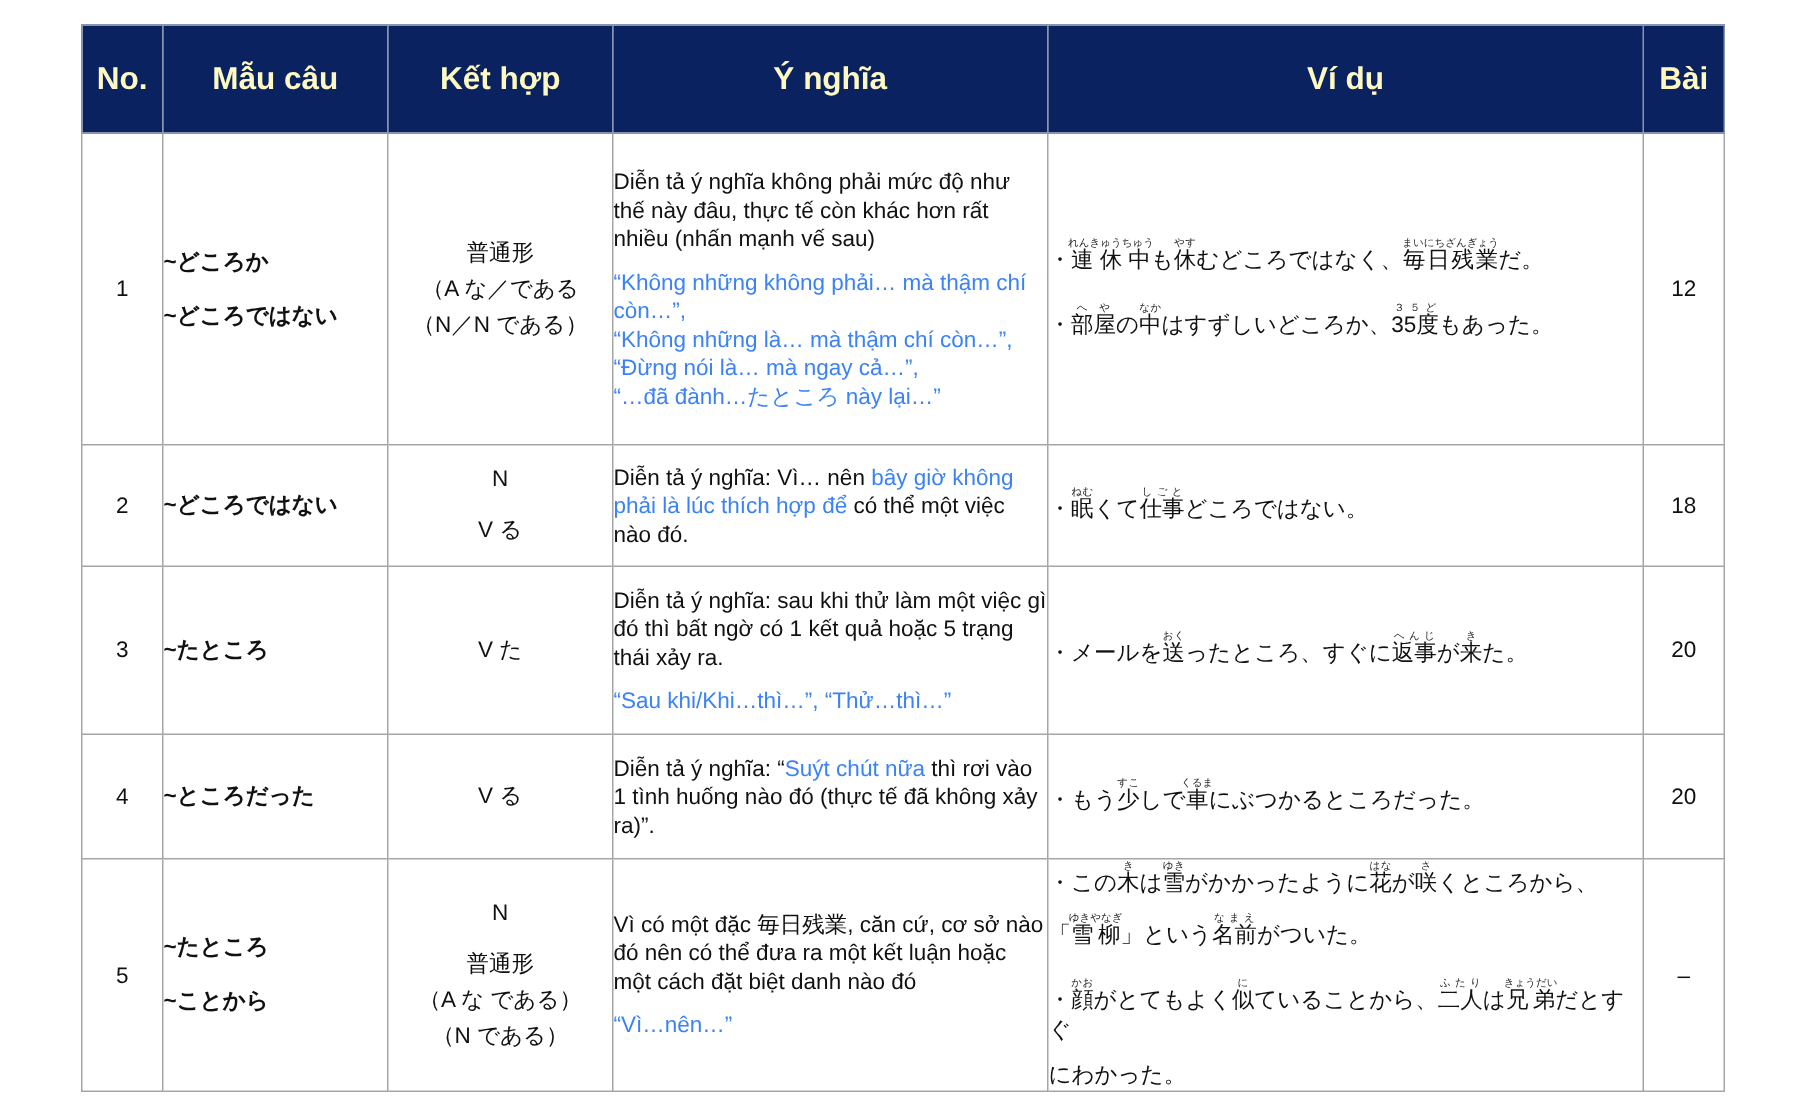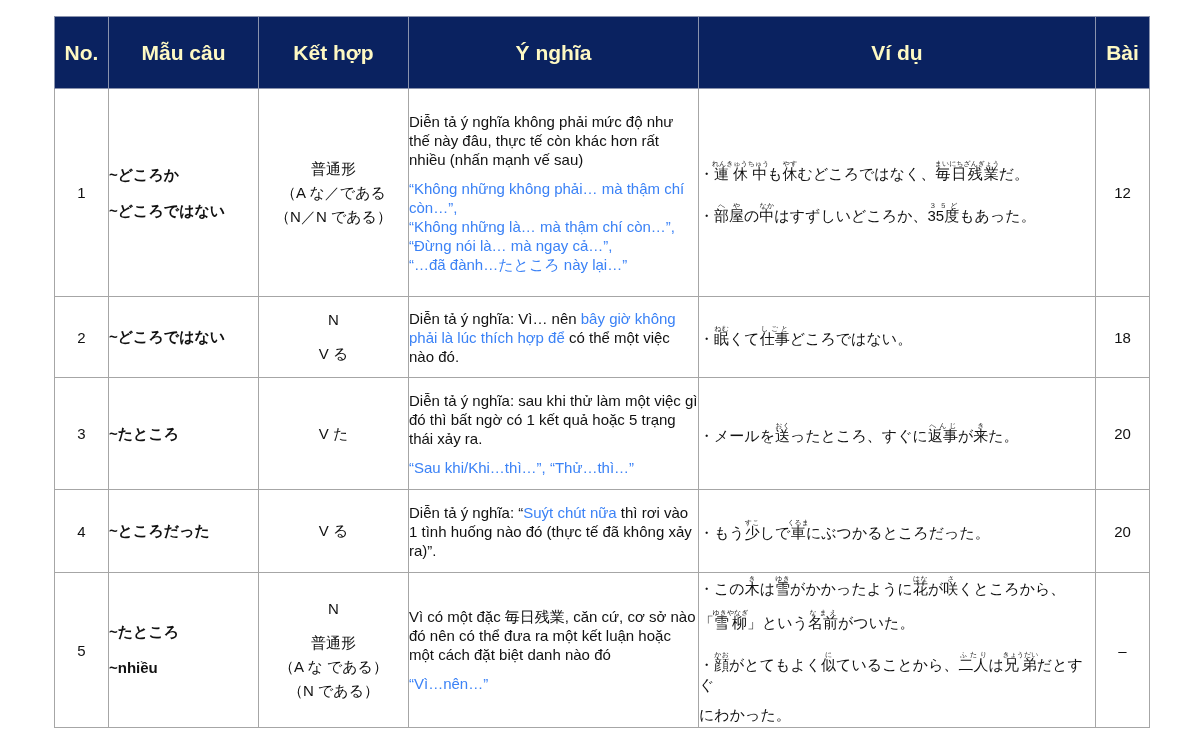--- a/index.html
+++ b/index.html
@@ -133,21 +133,21 @@
       <td class="c-ex">
         <div class="ex-line">・もう<ruby>少<rt>すこ</rt></ruby>しで<ruby>車<rt>くるま</rt></ruby>にぶつかるところだった。</div>
       </td>
       <td class="c-bai">20</td>
     </tr>
 
     <tr class="r5">
       <td class="c-no">5</td>
       <td class="c-pattern">
         <div class="pl">~たところ</div>
-        <div class="pl">~nhiều</div>
+        <div class="pl">~ことから</div>
       </td>
       <td class="c-combo">
         <span class="cl">N</span>
         <span class="cl gap">普通形</span>
         <span class="cl">（A な である）</span>
         <span class="cl">（N である）</span>
       </td>
       <td class="c-mean">
         <p>Vì có một đặc 毎日残業, căn cứ, cơ sở nào đó nên có thể đưa ra một kết luận hoặc một cách đặt biệt danh nào đó</p>
         <p class="red">“Vì…nên…”</p>

